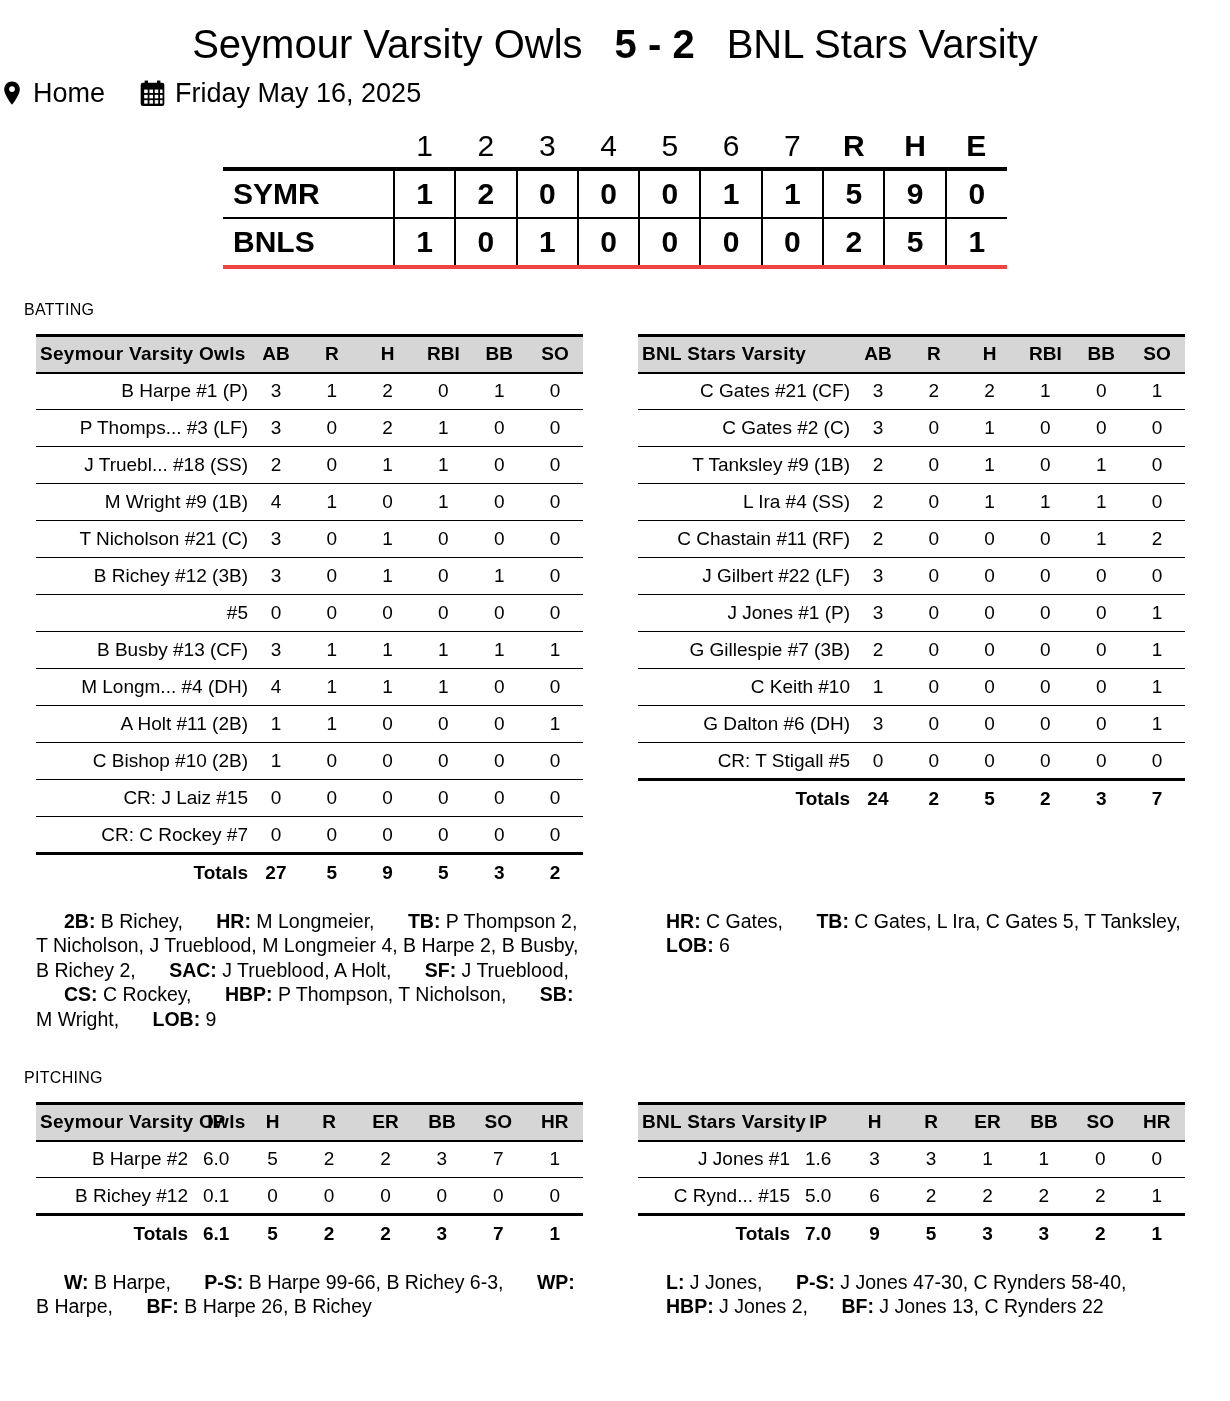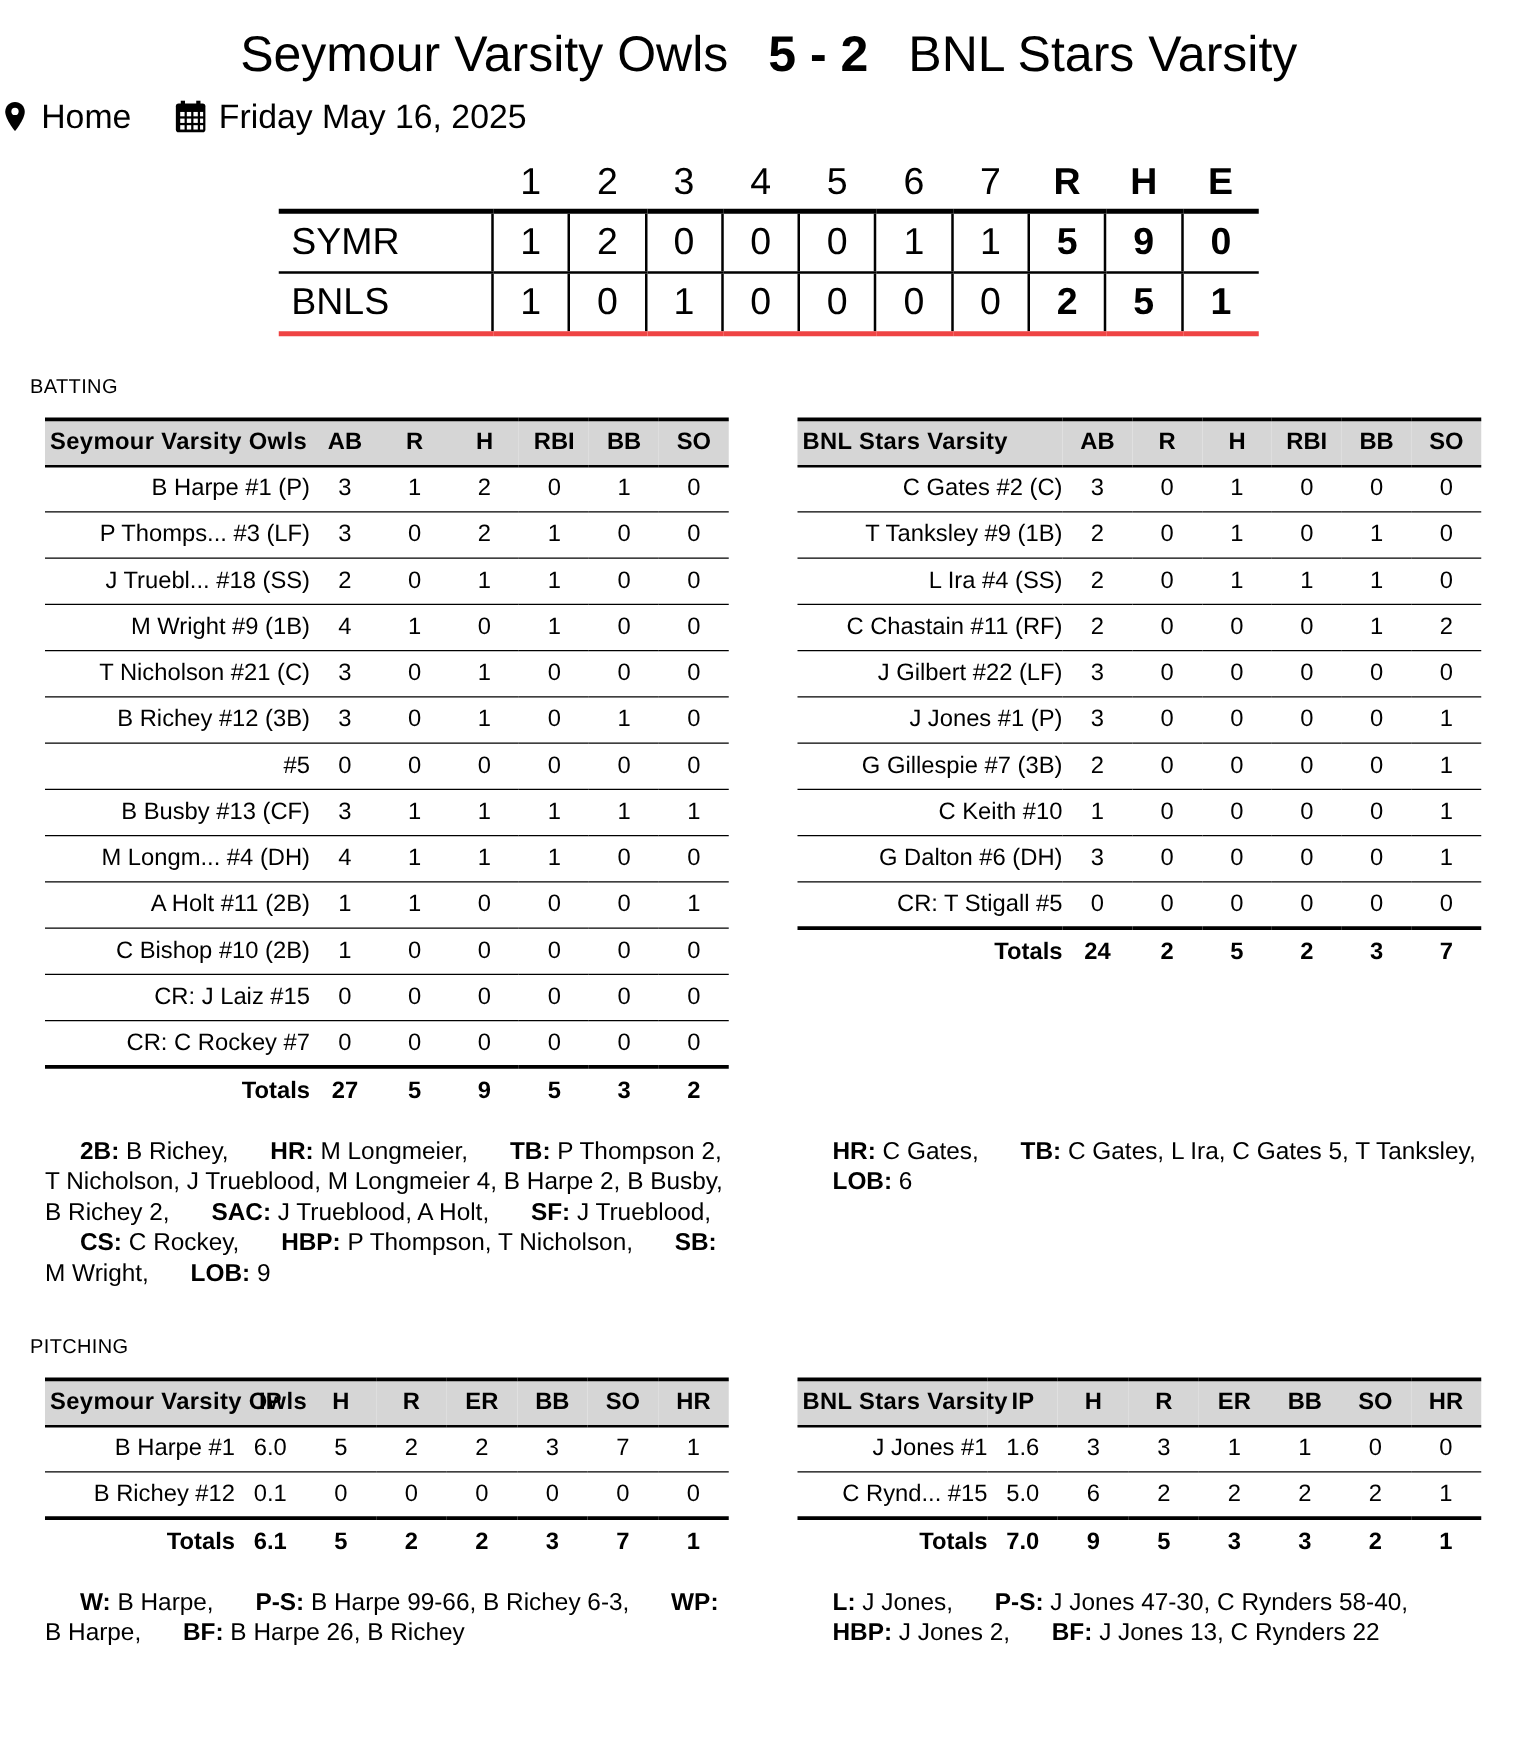--- a/index.html
+++ b/index.html
@@ -22,21 +22,21 @@
   .meta-item { display:flex; align-items:center; gap:9px; }
   .meta-item svg { display:block; }
   
   .ls-wrap { margin-top:20px; }
   table.ls {
     border-collapse:collapse; table-layout:fixed;
     width:784px; margin:0 auto; font-size:30px;
   }
   .ls th { font-weight:400; height:36px; text-align:center; padding:0 0 4px 0; vertical-align:bottom; }
   .ls th.bold { font-weight:700; }
-  .ls td { height:49px; text-align:center; padding:0; }
+  .ls td { height:49px; text-align:center; padding:0;font-weight:bold; }
   .ls td.team { text-align:left; padding-left:10px; }
   .ls tbody tr td { border-bottom:2px solid #000; }
   .ls tbody tr:first-child td { border-top:4px solid #000; }
   .ls tbody tr:last-child td { border-bottom:4px solid #ef4444; }
   .ls td.num { border-left:2px solid #000; }
   .ls td.rhe { font-weight:700; }
   
   .section-label { font-size:16px; font-weight:400; letter-spacing:0.3px; margin:32px 0 15px 24px; }
   .section-label.pitching { margin-top:38px; }
   .two-col {
@@ -343,20 +343,29 @@
         <th>AB</th>
         <th>R</th>
         <th>H</th>
         <th>RBI</th>
         <th>BB</th>
         <th>SO</th>
       </tr>
     </thead>
     <tbody>
 
+    <tr>
+        <td class="name">C Gates #21 (CF)</td>
+        <td>3</td>
+        <td>2</td>
+        <td>2</td>
+        <td>1</td>
+        <td>0</td>
+        <td>1</td>
+      </tr>
         <tr>
         <td class="name">C Gates #2 (C)</td>
         <td>3</td>
         <td>0</td>
         <td>1</td>
         <td>0</td>
         <td>0</td>
         <td>0</td>
       </tr>
         <tr>
@@ -482,21 +491,21 @@
         <th>R</th>
         <th>ER</th>
         <th>BB</th>
         <th>SO</th>
         <th>HR</th>
       </tr>
     </thead>
     <tbody>
 
     <tr>
-        <td class="name">B Harpe #1</td>
+        <td class="name">B Harpe #2</td>
         <td>6.0</td>
         <td>5</td>
         <td>2</td>
         <td>2</td>
         <td>3</td>
         <td>7</td>
         <td>1</td>
       </tr>
         <tr>
         <td class="name">B Richey #12</td>

